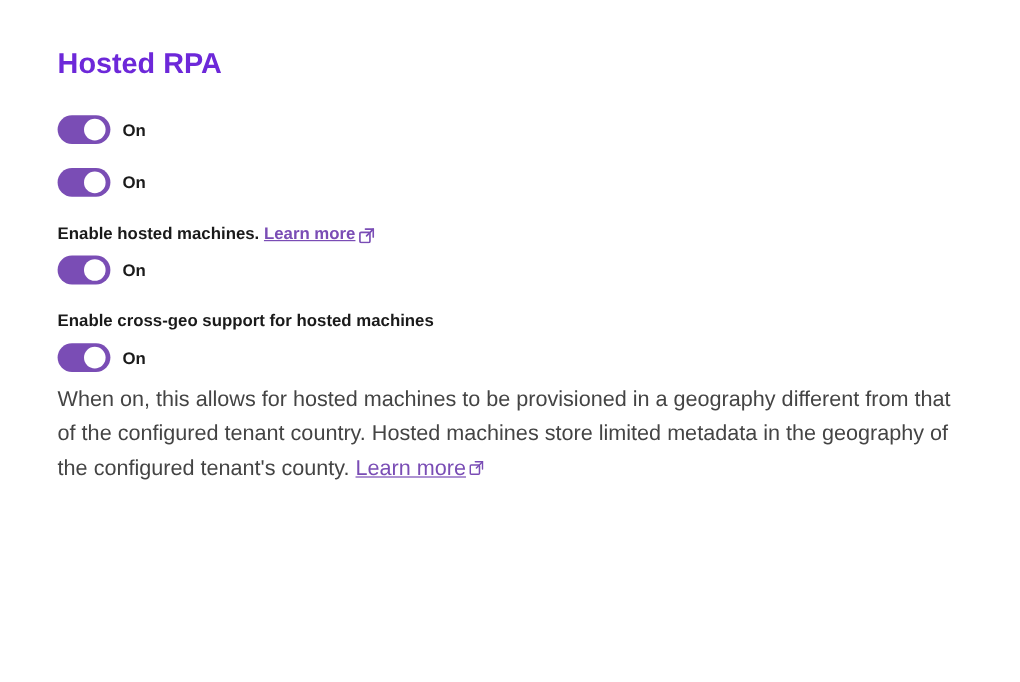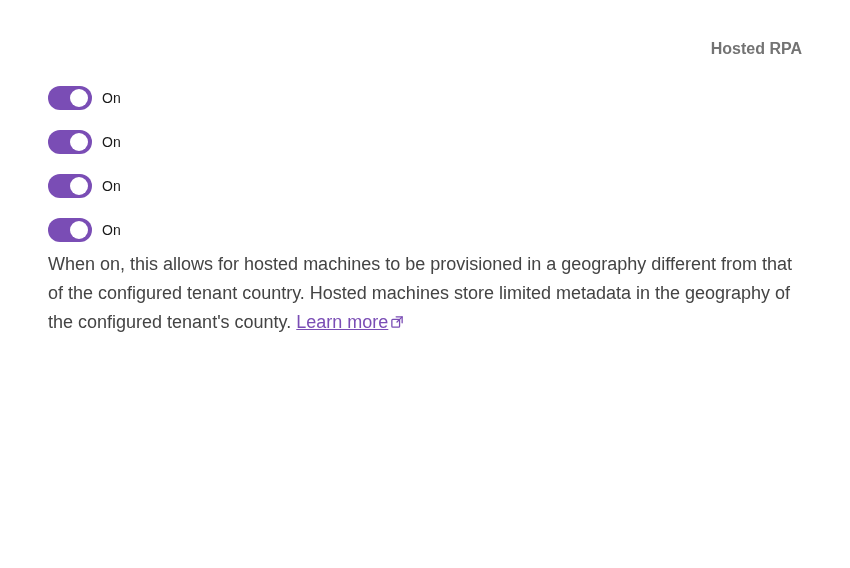--- a/index.html
+++ b/index.html
@@ -11,25 +11,24 @@
     body {
       background: #ffffff;
       font-family: 'Segoe UI', -apple-system, BlinkMacSystemFont, sans-serif;
       width: 850px;
       min-height: 568px;
       padding: 40px 48px;
       color: #1a1a1a;
     }
 
     .page-title {
-      font-size: 16px;
+      font-size: 24px;
       font-weight: 700;
-      color: #737373;
+      color: #6d28d9;
       margin-bottom: 28px;
-      text-align: right;
     }
 
     .setting-block {
       margin-bottom: 20px;
     }
 
     .setting-label {
       font-size: 14px;
       font-weight: 600;
       color: #1a1a1a;
@@ -92,21 +91,21 @@
       width: 18px;
       height: 18px;
       background: #ffffff;
       border-radius: 50%;
       transition: right 0.2s;
     }
 
     .toggle-label-text {
       font-size: 14px;
       color: #1a1a1a;
-      font-weight: 400;
+      font-weight: 700;
     }
 
     .description-text {
       font-size: 18px;
       color: #444444;
       line-height: 1.6;
       margin-top: 8px;
       max-width: 760px;
     }
 
@@ -138,31 +137,37 @@
         <label class="toggle">
           <input type="checkbox" checked="" style="">
           <span class="toggle-track">
             <span class="toggle-thumb"></span>
           </span>
         </label>
         <span class="toggle-label-text">On</span>
       </div>
     </div>
     <div class="setting-block">
+      <div class="setting-label"><span>Enable hosted machines.</span> <a class="learn-more" href="#">Learn more</a><span class="external-icon"><svg viewBox="0 0 14 14" fill="none" xmlns="http://www.w3.org/2000/svg" width="13" height="13">
+        <rect x="1" y="4" width="9" height="9" rx="1" stroke="#7a4db5" stroke-width="1.5" fill="none"></rect>
+        <path d="M6 1h7v7" stroke="#7a4db5" stroke-width="1.5" stroke-linecap="round" stroke-linejoin="round"></path>
+        <line x1="13" y1="1" x2="7" y2="7" stroke="#7a4db5" stroke-width="1.5" stroke-linecap="round"></line>
+      </svg></span></div>
       <div class="toggle-row">
         <label class="toggle">
           <input type="checkbox" checked="" style="">
           <span class="toggle-track">
             <span class="toggle-thumb"></span>
           </span>
         </label>
         <span class="toggle-label-text">On</span>
       </div>
     </div>
     <div class="setting-block">
+      <div class="setting-label"><span>Enable cross-geo support for hosted machines</span></div>
       <div class="toggle-row">
         <label class="toggle">
           <input type="checkbox" checked="" style="">
           <span class="toggle-track">
             <span class="toggle-thumb"></span>
           </span>
         </label>
         <span class="toggle-label-text">On</span>
       </div>
       <p class="description-text">When on, this allows for hosted machines to be provisioned in a geography different from that of the configured tenant country. Hosted machines store limited metadata in the geography of the configured tenant's county. <a class="learn-more" href="#">Learn more</a><span style="display: inline-block; margin-left: 3px; vertical-align: middle;"><svg viewBox="0 0 14 14" fill="none" xmlns="http://www.w3.org/2000/svg" width="12" height="12">

